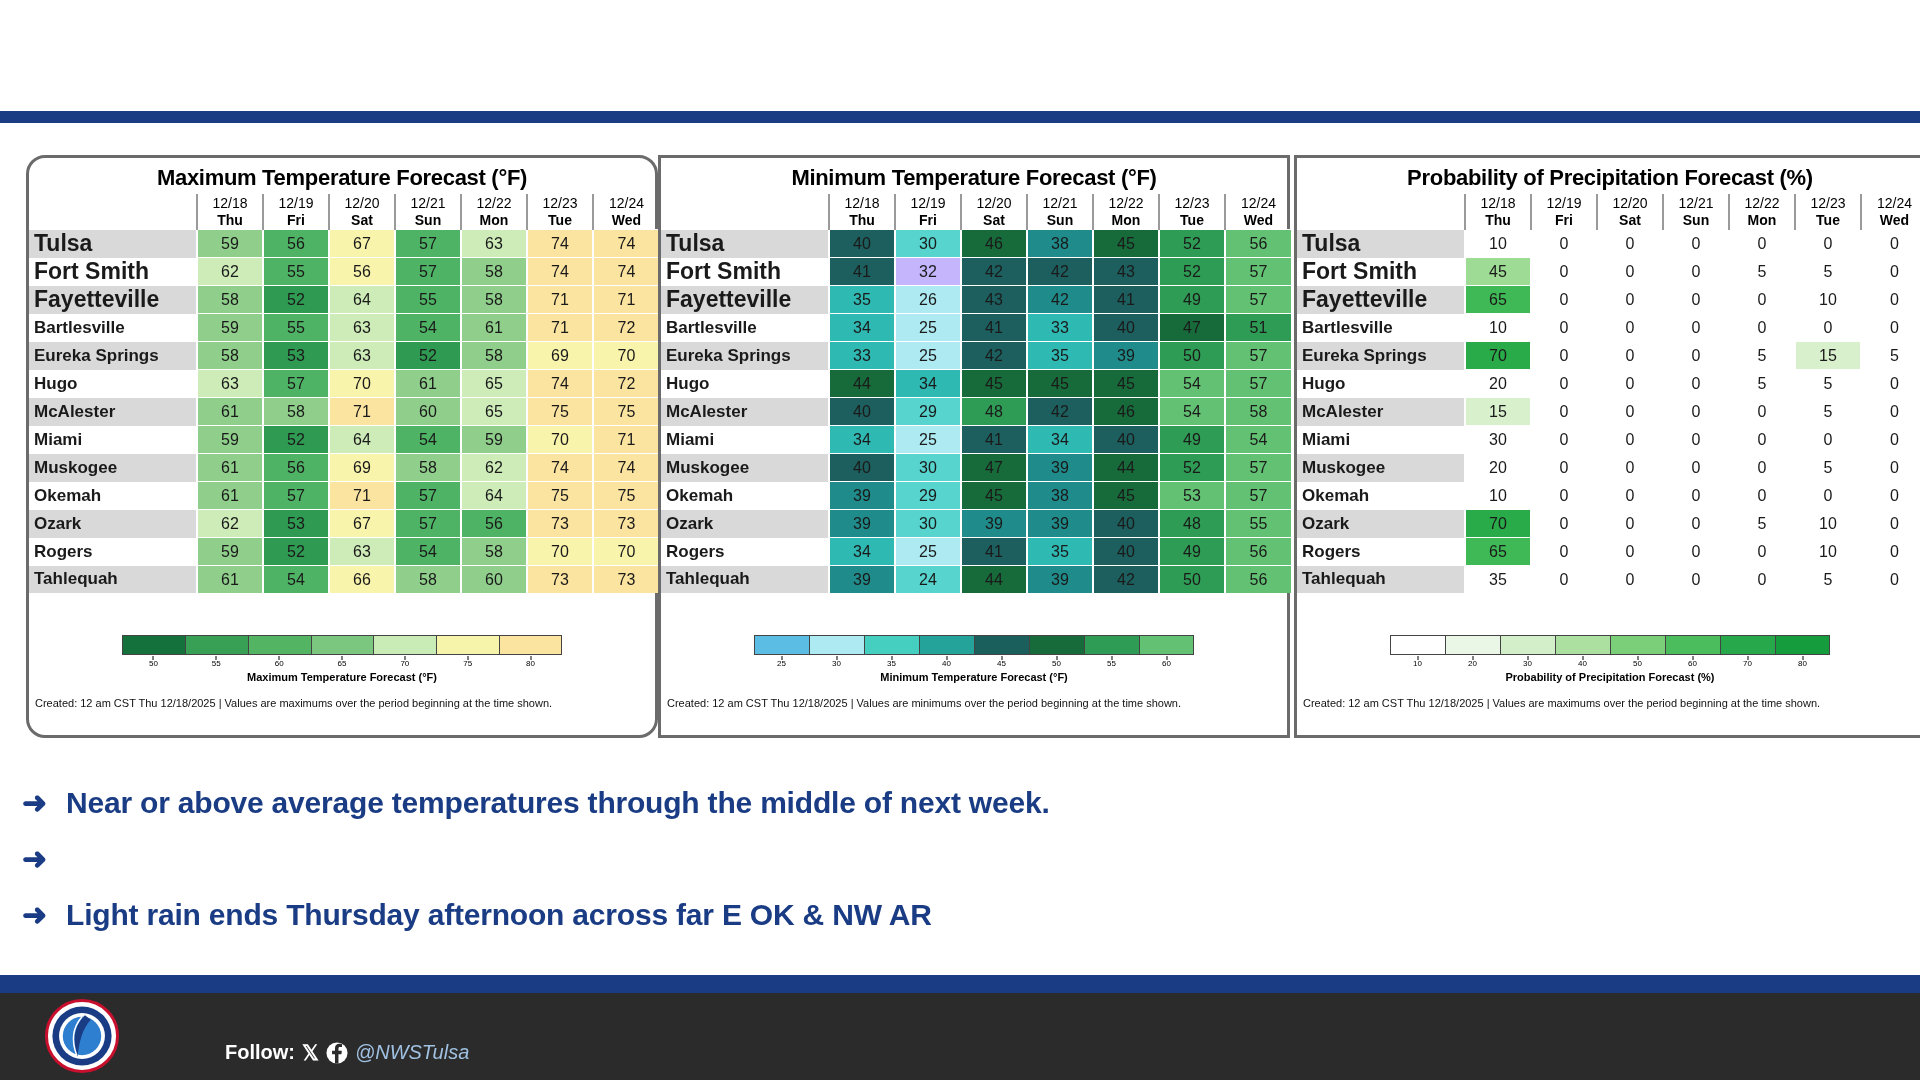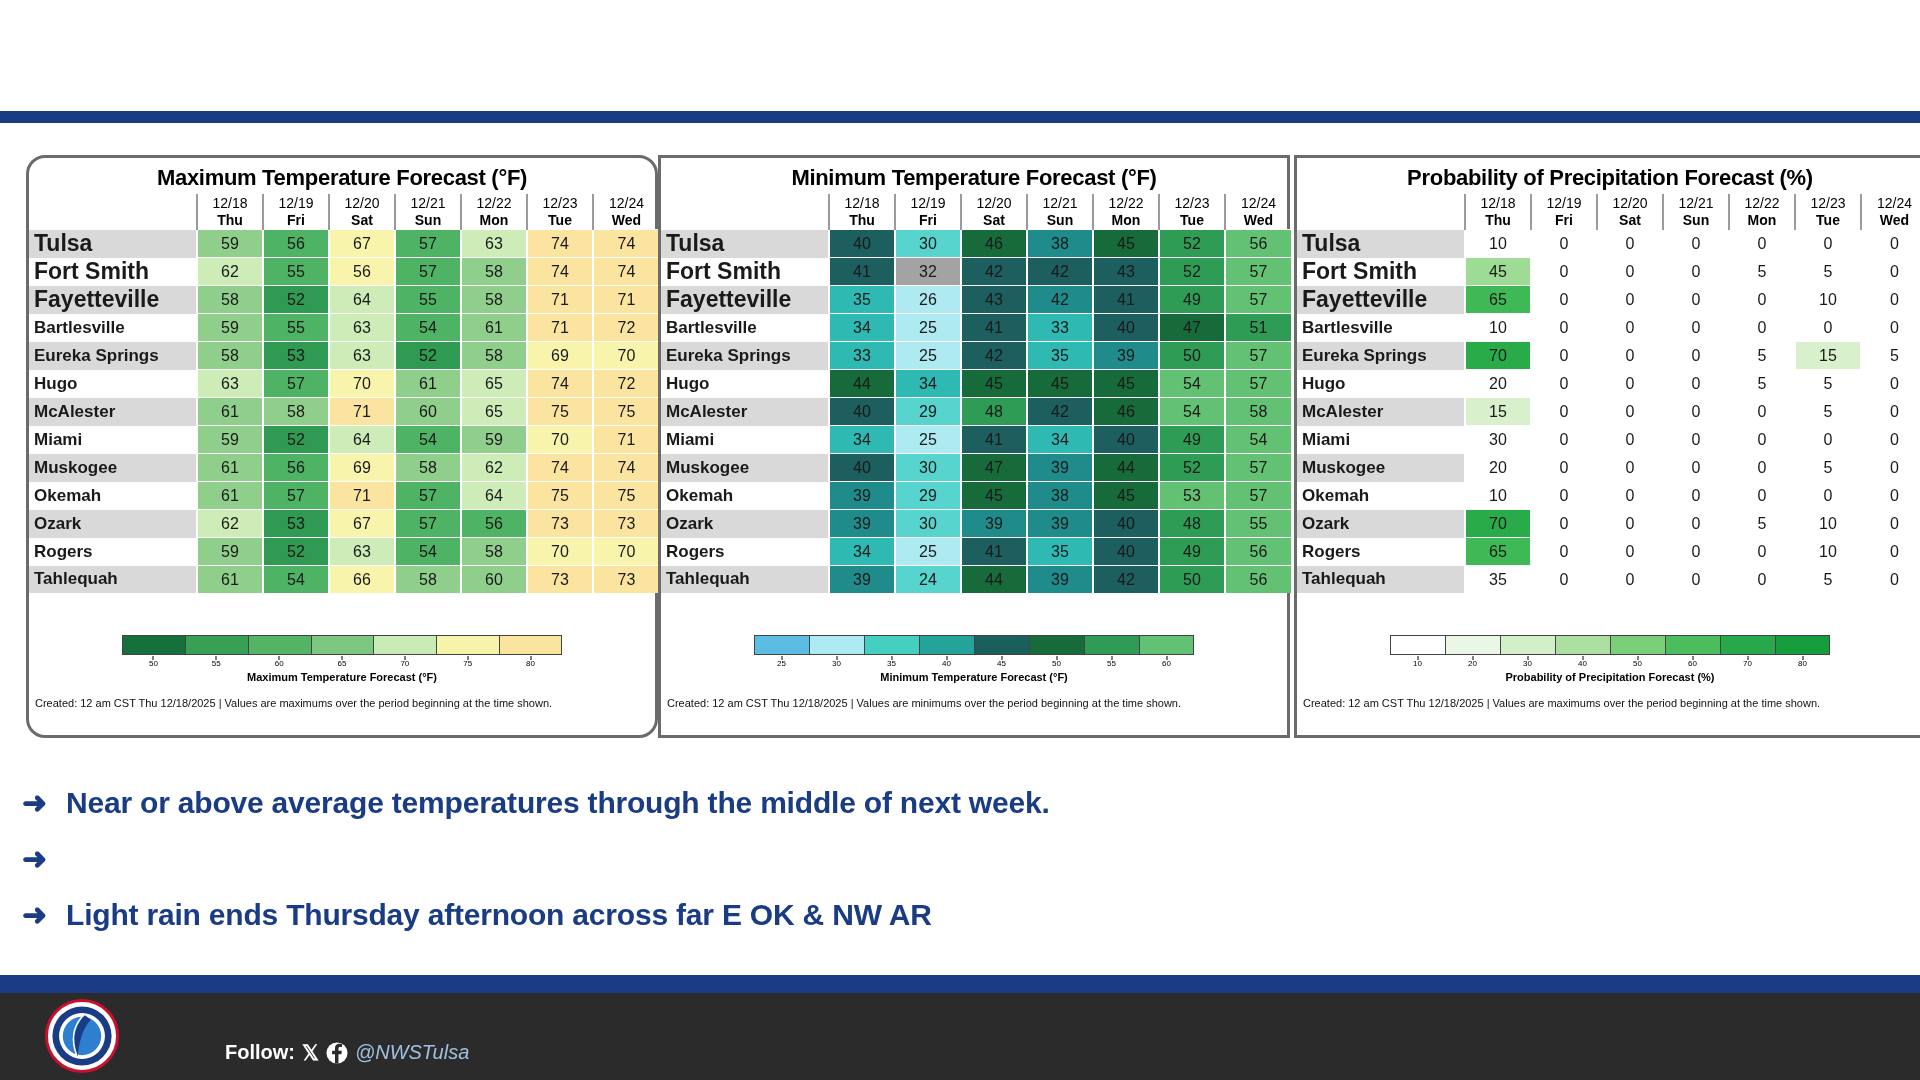--- a/index.html
+++ b/index.html
@@ -353,21 +353,21 @@
               <td class="v" style="background: rgb(86, 212, 205);">30</td>
               <td class="v dark" style="background: rgb(23, 107, 58);">46</td>
               <td class="v dark" style="background: rgb(31, 140, 139);">38</td>
               <td class="v dark" style="background: rgb(23, 107, 58);">45</td>
               <td class="v dark" style="background: rgb(46, 156, 85);">52</td>
               <td class="v" style="background: rgb(99, 193, 115);">56</td>
             </tr>
             <tr class=" big">
               <td class="name">Fort Smith</td>
               <td class="v dark" style="background: rgb(28, 95, 94);">41</td>
-              <td class="v" style="background: #a3a3a3; margin-left: 16px;">32</td>
+              <td class="v" style="background: #c4b5fd; margin-left: 16px;">32</td>
               <td class="v dark" style="background: rgb(28, 95, 94);">42</td>
               <td class="v dark" style="background: rgb(28, 95, 94);">42</td>
               <td class="v dark" style="background: rgb(28, 95, 94);">43</td>
               <td class="v dark" style="background: rgb(46, 156, 85);">52</td>
               <td class="v" style="background: rgb(99, 193, 115);">57</td>
             </tr>
             <tr class="alt big">
               <td class="name">Fayetteville</td>
               <td class="v" style="background: rgb(47, 185, 179);">35</td>
               <td class="v" style="background: rgb(174, 234, 242);">26</td>

